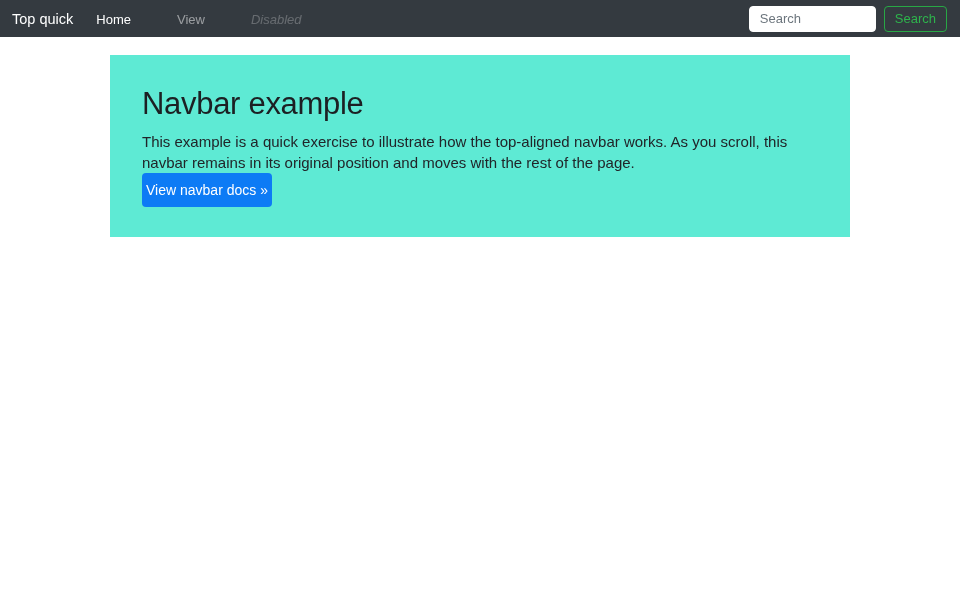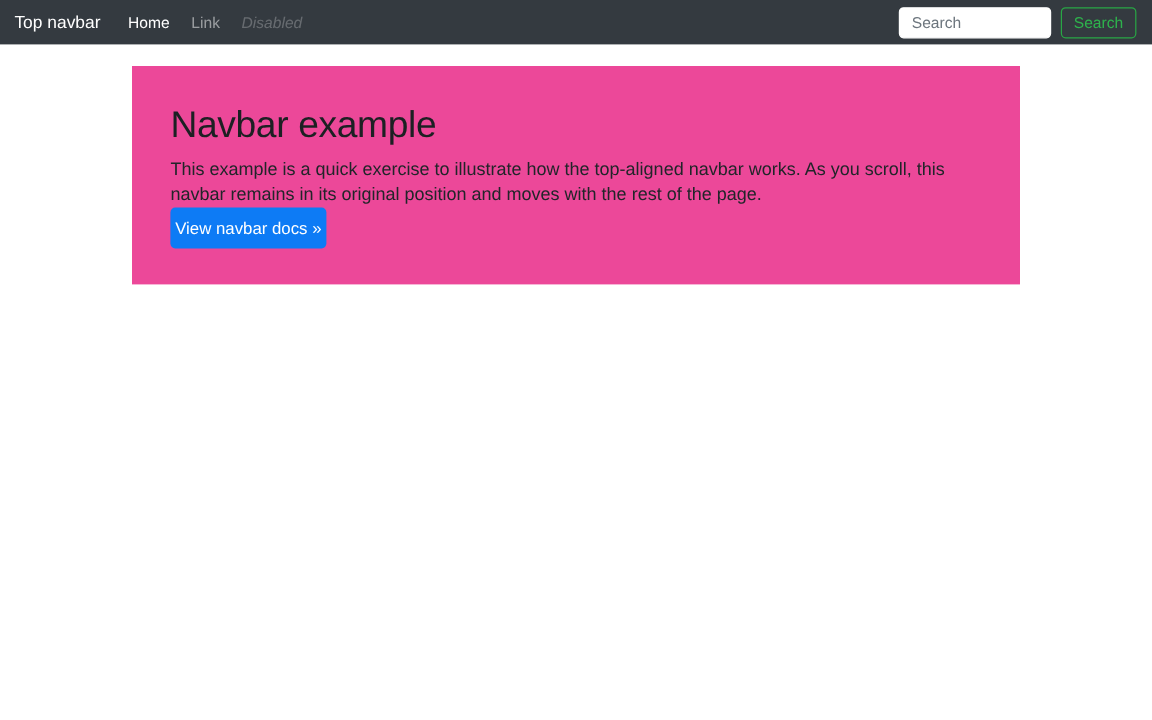--- a/index.html
+++ b/index.html
@@ -24,20 +24,21 @@
     font-weight: 500;
     text-decoration: none;
     margin-right: 14px;
     white-space: nowrap;
     cursor: pointer;
   }
   .navbar-nav {
     display: flex;
     align-items: flex-start;
     list-style: none;
+    gap: 28px;
   }
   .nav-link {
     font-size: 13px;
     text-decoration: none;
     padding: 0 9px;
     cursor: pointer;
   }
   .nav-link.active { color: #ffffff; }
   .nav-link.normal { color: rgba(255,255,255,0.5); }
   .nav-link.disabled { color: rgba(255,255,255,0.25); cursor: default; font-style: italic; }
@@ -69,21 +70,21 @@
     font-size: 13px;
     font-family: "Liberation Sans", sans-serif;
     cursor: pointer;
   }
 
   
   .main-container {
     padding: 18px 110px 0 110px;
   }
   .jumbotron {
-    background: #ec4899;
+    background: #5eead4;
     padding: 31px 32px 32px 32px;
     height: 182px;
   }
   .jumbotron h1 {
     font-size: 31px;
     font-weight: 500;
     color: #1c2023;
     letter-spacing: -0.3px;
     margin-bottom: 9px;
   }
@@ -104,28 +105,28 @@
     font-family: "Liberation Sans", sans-serif;
     padding: 9px 4px;
     text-decoration: none;
     cursor: pointer;
   }
 </style>
 </head>
 <body>
 
 <nav class="navbar">
-  <a class="navbar-brand">Top navbar</a>
+  <a class="navbar-brand">Top quick</a>
 
   <ul class="navbar-nav">
     <li>
       <a class="nav-link active">Home</a>
     </li>
     <li>
-      <a class="nav-link normal">Link</a>
+      <a class="nav-link normal">View</a>
     </li>
     <li>
       <a class="nav-link disabled">Disabled</a>
     </li>
   </ul>
 
   <div class="navbar-spacer"></div>
 
   <form class="search-form">
     <input class="search-input" type="text" placeholder="Search" style="">

